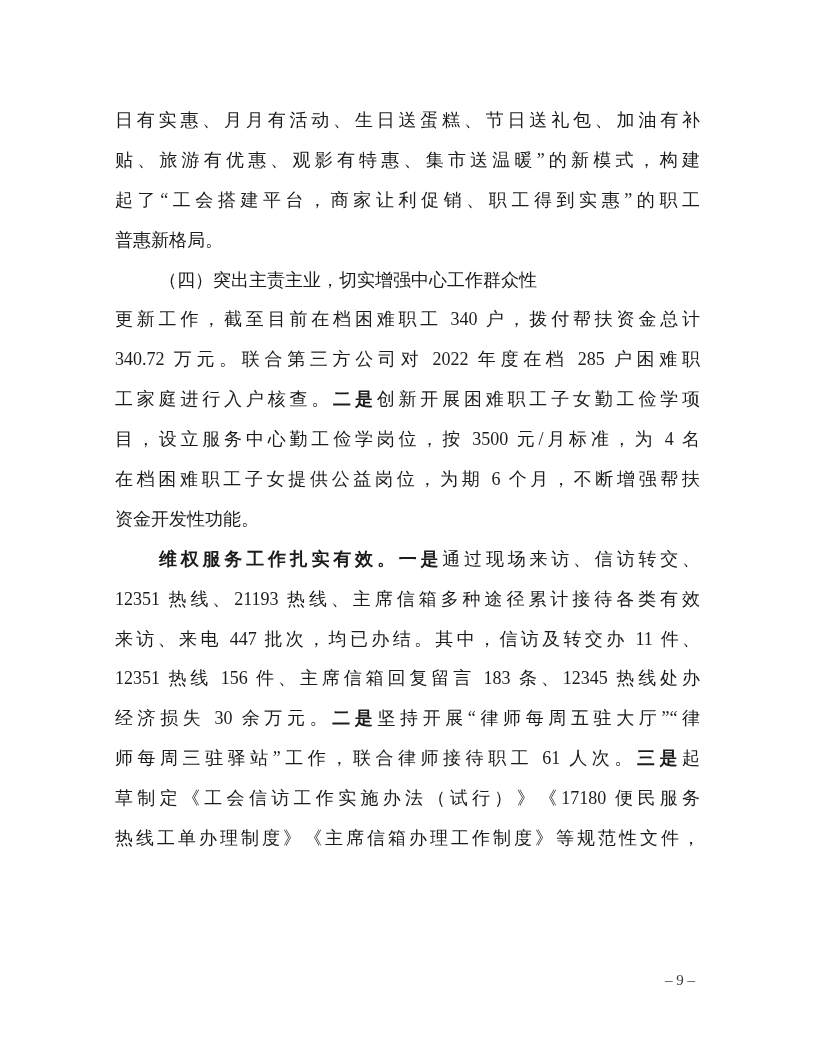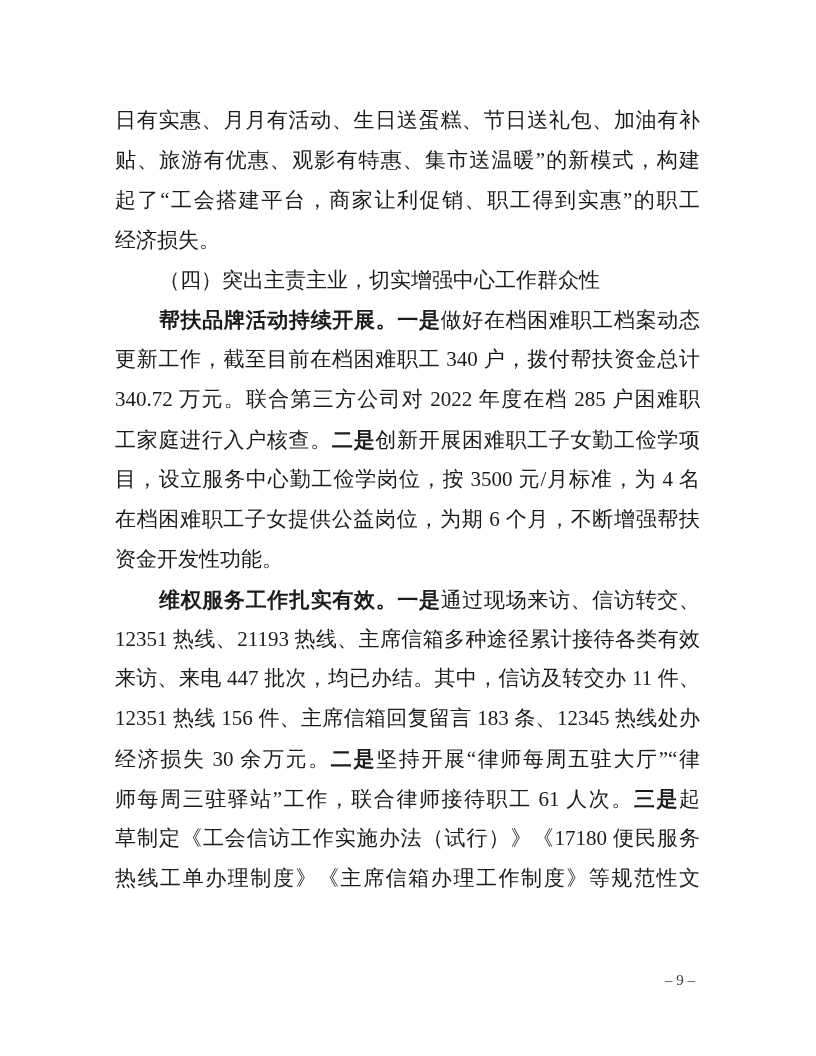--- a/index.html
+++ b/index.html
@@ -18,21 +18,21 @@
   }
   .doc-body {
     position: absolute;
     left: 115px;
     top: 101px;
     width: 585px;
   }
   .line {
     height: 39.9px;
     line-height: 39.9px;
-    font-size: 21px;
+    font-size: 18px;
     text-align: left;
     overflow: hidden;
     white-space: normal;
   }
   .line.justify {
     text-align: justify;
     text-align-last: justify;
   }
   .line.indent {
     text-indent: 44px;
@@ -57,23 +57,22 @@
   }
 </style>
 </head>
 <body>
 
 <div class="page">
   <div class="doc-body">
       <div class="line justify"><span class="seg">日有实惠、月月有活动、生日送蛋糕、节日送礼包、加油有补</span></div>
       <div class="line justify"><span class="seg">贴、旅游有优惠、观影有特惠、集市送温暖”的新模式，构建</span></div>
       <div class="line justify"><span class="seg">起了“工会搭建平台，商家让利促销、职工得到实惠”的职工</span></div>
-      <div class="line"><span class="seg">经济损失。</span></div>
+      <div class="line"><span class="seg">普惠新格局。</span></div>
       <div class="line indent"><span class="seg kai">（四）突出主责主业，切实增强中心工作群众性</span></div>
-      <div class="line justify indent"><span class="seg b">帮扶品牌活动持续开展。一是</span><span class="seg">做好在档困难职工档案动态</span></div>
       <div class="line justify"><span class="seg">更新工作，截至目前在档困难职工 340 户，拨付帮扶资金总计</span></div>
       <div class="line justify"><span class="seg">340.72 万元。联合第三方公司对 2022 年度在档 285 户困难职</span></div>
       <div class="line justify"><span class="seg">工家庭进行入户核查。</span><span class="seg b">二是</span><span class="seg">创新开展困难职工子女勤工俭学项</span></div>
       <div class="line justify"><span class="seg">目，设立服务中心勤工俭学岗位，按 3500 元/月标准，为 4 名</span></div>
       <div class="line justify"><span class="seg">在档困难职工子女提供公益岗位，为期 6 个月，不断增强帮扶</span></div>
       <div class="line"><span class="seg">资金开发性功能。</span></div>
       <div class="line justify indent"><span class="seg b">维权服务工作扎实有效。一是</span><span class="seg">通过现场来访、信访转交、</span></div>
       <div class="line justify"><span class="seg">12351 热线、21193 热线、主席信箱多种途径累计接待各类有效</span></div>
       <div class="line justify"><span class="seg">来访、来电 447 批次，均已办结。其中，信访及转交办 11 件、</span></div>
       <div class="line justify"><span class="seg">12351 热线 156 件、主席信箱回复留言 183 条、12345 热线处办</span></div>

